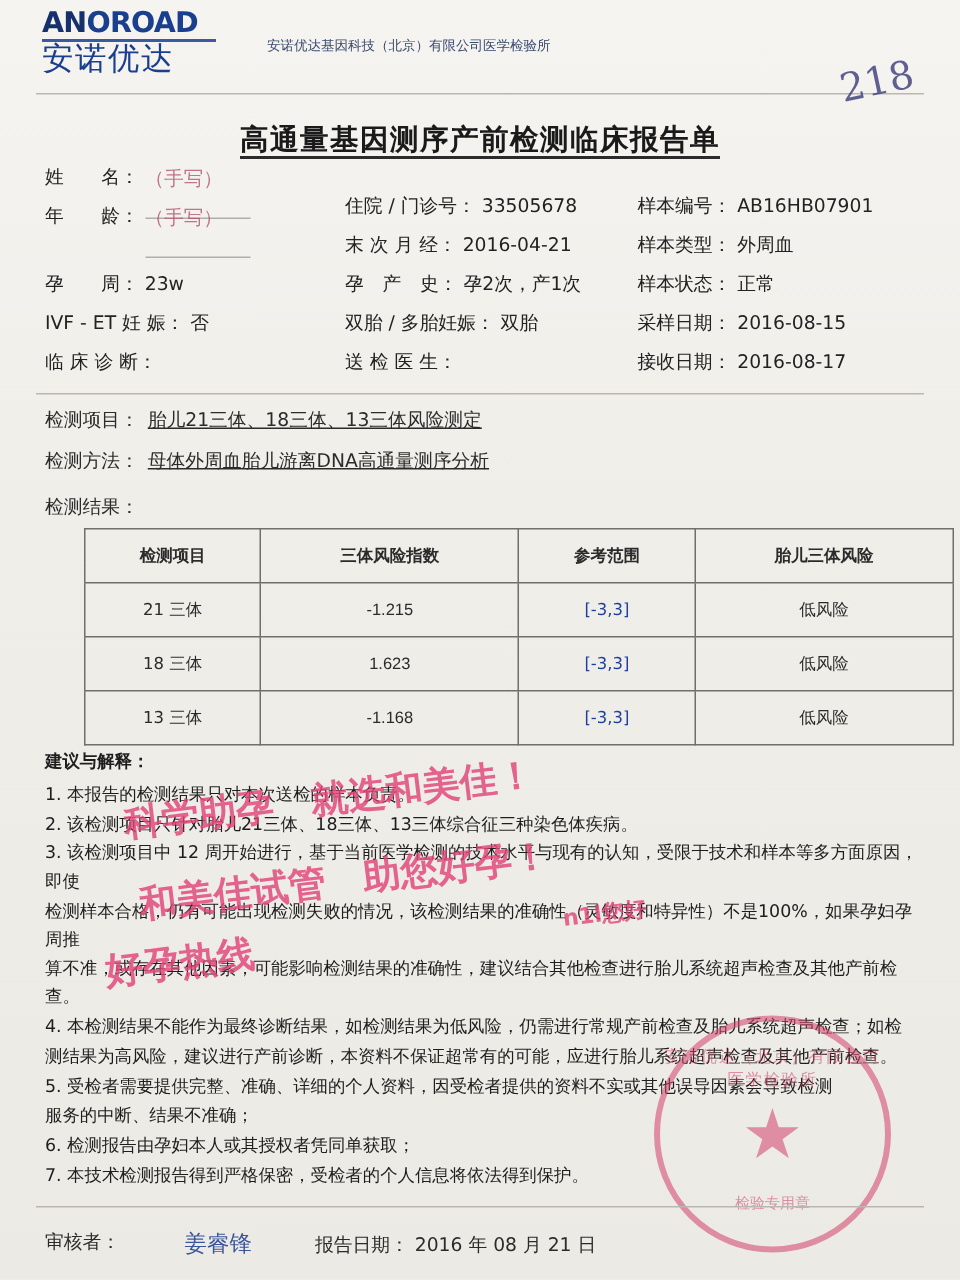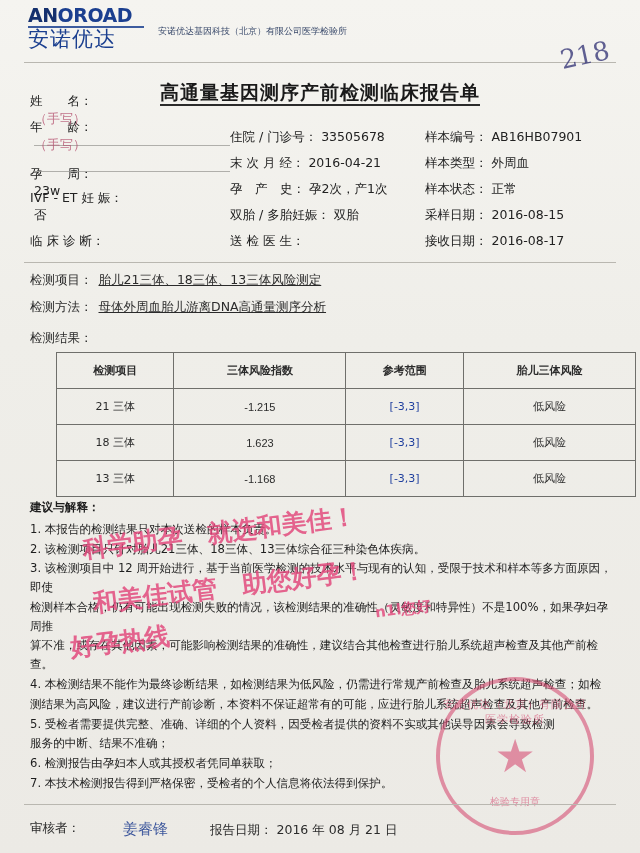--- a/index.html
+++ b/index.html
@@ -12,21 +12,21 @@
     position:relative;
   }
   .page{
     position:absolute;inset:0;
     background:
       linear-gradient(180deg,#f5f4f0 0%,#efeee9 40%,#eceae5 100%);
   }
   
   .hdr{
     position:absolute;left:0;right:0;top:0;height:58px;
-    display:flex;align-items:center;
+    display:flex;align-items:center;gap:20px;
   }
   .logo{
     margin-left:28px;width:120px;
   }
   .logo-en{
     font-size:19px;font-weight:bold;letter-spacing:-0.5px;
     color:#1b3f8f;line-height:1;
     font-family:"DejaVu Sans","Liberation Sans",sans-serif;
   }
   .logo-en .dark{color:#15306d;}
@@ -64,21 +64,21 @@
     background:#2b2b2b;
   }
   
   .info{
     position:absolute;left:30px;right:28px;top:120px;
     font-size:12.5px;color:#222;
   }
   .info-row{
     display:flex;align-items:flex-end;height:26px;
   }
-  .c1{width:200px;display:flex;flex-direction:column;}
+  .c1{width:200px;display:flex;}
   .c2{width:195px;display:flex;}
   .c3{flex:1;display:flex;}
   .lbl{white-space:nowrap;}
   .val{margin-left:4px;}
   .hand{
     color:#b24a6a;opacity:.75;
     font-family:"DejaVu Serif","Liberation Serif",serif;
     font-size:13px;
   }
   .underl{

